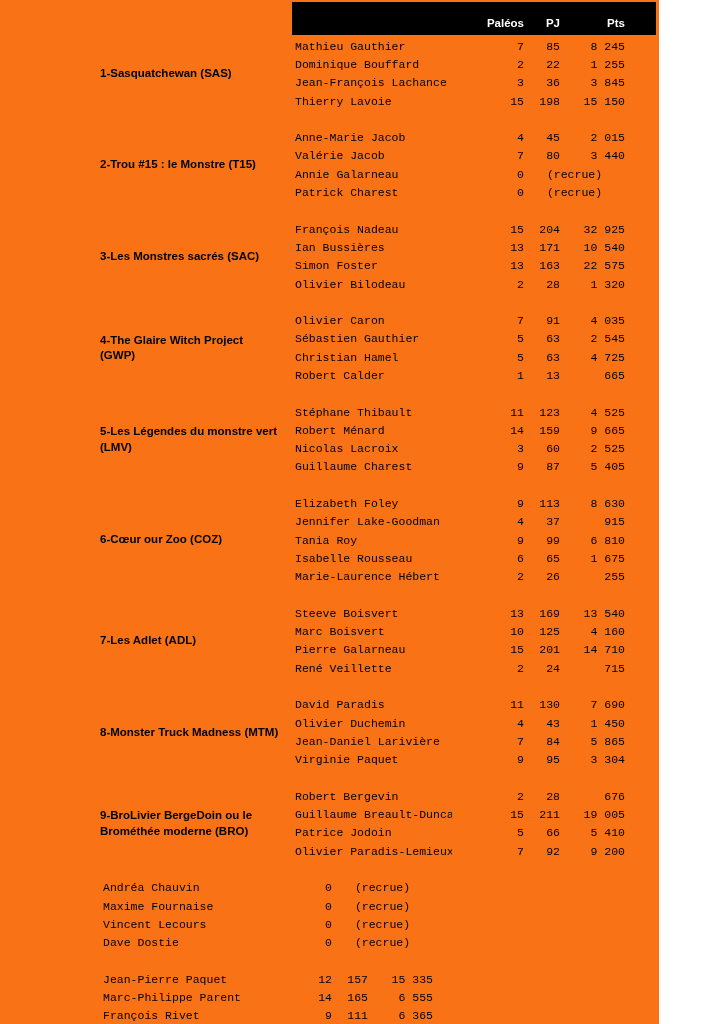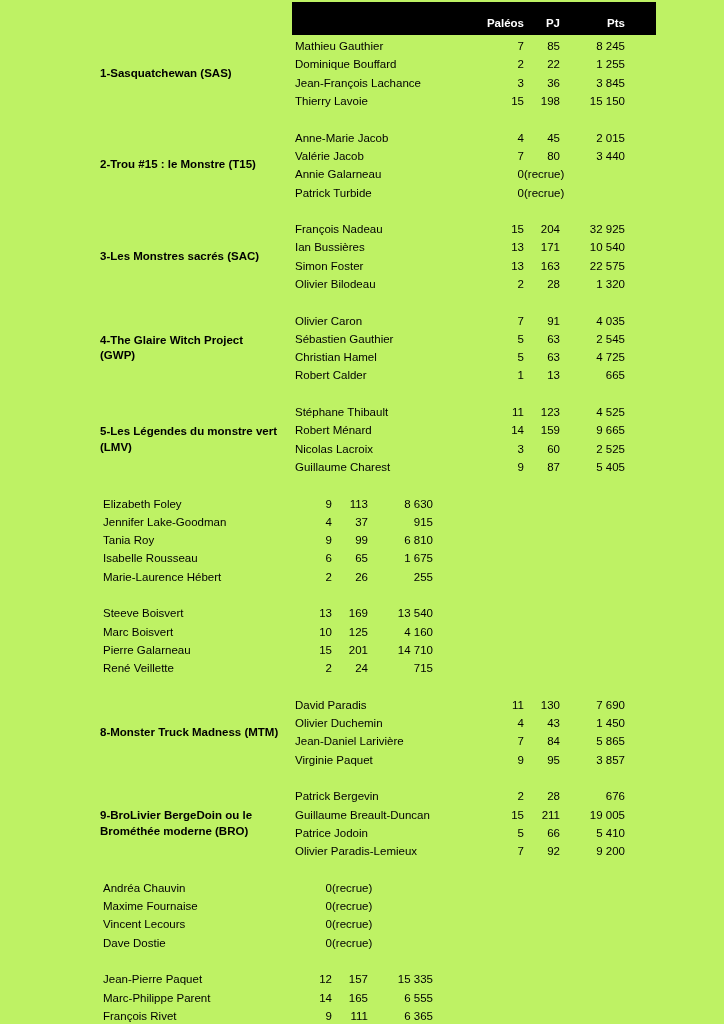--- a/index.html
+++ b/index.html
@@ -5,21 +5,21 @@
   * { margin: 0; padding: 0; box-sizing: border-box; }
   html, body { background: #ffffff; }
   body {
     width: 724px; height: 1024px;
     font-family: "Liberation Sans", sans-serif;
     font-size: 11.5px;
     color: #000;
     overflow: hidden;
     position: relative;
   }
-  .page { position: relative; width: 724px; height: 1024px; overflow: hidden; background: #bef264; }
+  .page { position: relative; width: 659px; height: 1024px; overflow: hidden; background: #f97316; }
 
   
   .header-bar {
     position: absolute;
     left: 292px; top: 2px;
     width: 364px; height: 33px;
     background: #000;
     color: #fff;
     font-weight: bold;
     display: grid;
@@ -39,33 +39,33 @@
 
   .team-block { display: flex; margin-bottom: 18.3px; }
   .team-name {
     width: 192px;
     padding-right: 12px;
     font-weight: bold;
     display: flex;
     align-items: center;
     line-height: 15.5px;
   }
-  .players { width: 364px; }
+  .players { width: 364px; font-family: Liberation Mono, monospace; }
 
   .row {
     height: 18.3px;
     display: grid;
     grid-template-columns: 160px 72px 36px 65px;
     padding-right: 31px;
     align-items: center;
     white-space: nowrap;
   }
   .row .name { padding-left: 3px; overflow: hidden; }
   .row .paleos, .row .pj, .row .pts { text-align: right; }
-  .row .recrue { grid-column: 3 / 5; text-align: left; }
+  .row .recrue { grid-column: 3 / 5; text-align: center; }
 </style>
 </head>
 <body>
 
 <div class="page">
 
   <div class="header-bar">
     <span class="hcell hname"></span>
     <span class="hcell">Paléos</span>
     <span class="hcell">PJ</span>
@@ -130,21 +130,21 @@
     </div>
 
     <div class="row">
       <span class="c name">Annie Galarneau</span>
       <span class="c paleos">0</span>
 
       <span class="c recrue" style="display: block;">(recrue)</span>
     </div>
 
     <div class="row">
-      <span class="c name">Patrick Turbide</span>
+      <span class="c name">Patrick Charest</span>
       <span class="c paleos">0</span>
 
       <span class="c recrue" style="display: block;">(recrue)</span>
     </div>
   </div>
     </section>
 
     <section class="team-block">
       <div class="team-name">3-Les Monstres sacrés (SAC)</div>
       <div class="players">
@@ -250,20 +250,21 @@
       <span class="c name">Guillaume Charest</span>
       <span class="c paleos">9</span>
       <span class="c pj">87</span>
       <span class="c pts">5 405</span>
 
     </div>
   </div>
     </section>
 
     <section class="team-block">
+      <div class="team-name">6-Cœur our Zoo (COZ)</div>
       <div class="players">
     <div class="row">
       <span class="c name">Elizabeth Foley</span>
       <span class="c paleos">9</span>
       <span class="c pj">113</span>
       <span class="c pts">8 630</span>
 
     </div>
 
     <div class="row">
@@ -294,20 +295,21 @@
       <span class="c name">Marie-Laurence Hébert</span>
       <span class="c paleos">2</span>
       <span class="c pj">26</span>
       <span class="c pts">255</span>
 
     </div>
   </div>
     </section>
 
     <section class="team-block">
+      <div class="team-name">7-Les Adlet (ADL)</div>
       <div class="players">
     <div class="row">
       <span class="c name">Steeve Boisvert</span>
       <span class="c paleos">13</span>
       <span class="c pj">169</span>
       <span class="c pts">13 540</span>
 
     </div>
 
     <div class="row">
@@ -360,31 +362,31 @@
       <span class="c paleos">7</span>
       <span class="c pj">84</span>
       <span class="c pts">5 865</span>
 
     </div>
 
     <div class="row">
       <span class="c name">Virginie Paquet</span>
       <span class="c paleos">9</span>
       <span class="c pj">95</span>
-      <span class="c pts">3 857</span>
+      <span class="c pts">3 304</span>
 
     </div>
   </div>
     </section>
 
     <section class="team-block">
       <div class="team-name">9-BroLivier BergeDoin ou le Brométhée moderne (BRO)</div>
       <div class="players">
     <div class="row">
-      <span class="c name">Patrick Bergevin</span>
+      <span class="c name">Robert Bergevin</span>
       <span class="c paleos">2</span>
       <span class="c pj">28</span>
       <span class="c pts">676</span>
 
     </div>
 
     <div class="row">
       <span class="c name">Guillaume Breault-Duncan</span>
       <span class="c paleos">15</span>
       <span class="c pj">211</span>

